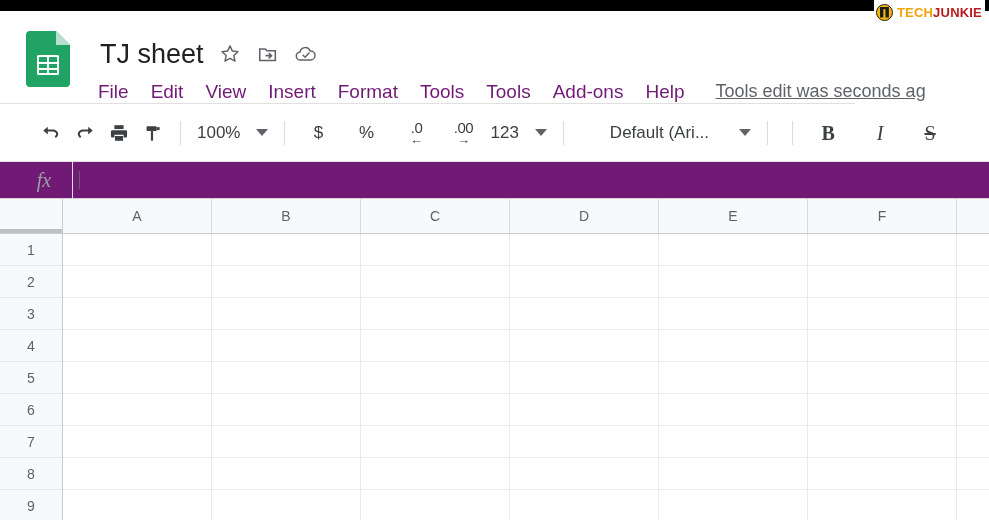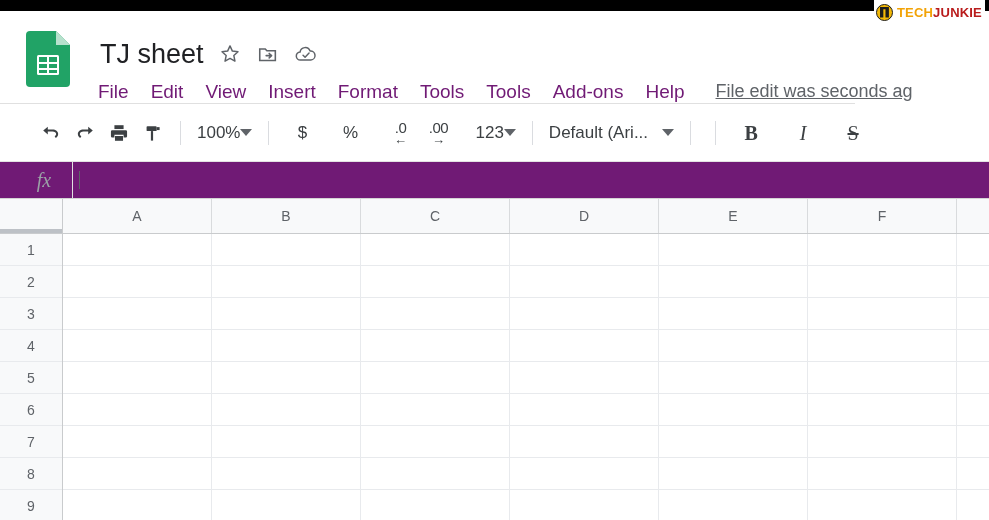--- a/index.html
+++ b/index.html
@@ -160,21 +160,21 @@
     font-size: 17px;
     color: #3c4043;
     line-height: 1;
   }
   .tb-dd {
     display: flex;
     align-items: center;
     height: 34px;
     cursor: pointer;
     flex: none;
-    gap: 0;
+    gap: 16px;
   }
   .caret {
     width: 0; height: 0;
     border-left: 6px solid transparent;
     border-right: 6px solid transparent;
     border-top: 7px solid #5f6368;
     flex: none;
   }
   .fmt-b { font-size: 20px; font-weight: bold; font-family: "Liberation Serif", serif; }
   .fmt-i { font-size: 20px; font-style: italic; font-family: "Liberation Serif", serif; }
@@ -372,21 +372,21 @@
     <div class="menu-row">
       <div class="menu-item">File</div>
       <div class="menu-item">Edit</div>
       <div class="menu-item">View</div>
       <div class="menu-item">Insert</div>
       <div class="menu-item">Format</div>
       <div class="menu-item">Tools</div>
       <div class="menu-item">Tools</div>
       <div class="menu-item">Add-ons</div>
       <div class="menu-item">Help</div>
-      <div class="lastedit">File edit was seconds ag</div>
+      <div class="lastedit">Tools edit was seconds ag</div>
     </div>
   </div>
 
   <div class="toolbar">
     <div style="width:34px;flex:none"></div>
 
     <div class="tb-btn">
       <svg width="22" height="22" viewBox="0 0 24 24" fill="#3c4043">
         <path d="M8.5 8.2 h5.1 c3.6 0 6.2 2 6.2 5 0 1.9 -1 3.4 -2.6 4.3 l-1.2 -1.9 c1 -.6 1.6 -1.4 1.6 -2.4 0 -1.7 -1.6 -2.8 -4 -2.8 h-5.1 v3.2 l-5 -4.2 5 -4.2 z"></path>
       </svg>
@@ -429,33 +429,33 @@
 
     <div class="tb-btn" style="margin-left:14px">
       <span class="tb-text">%</span>
     </div>
 
     <div class="tb-btn decimal-btn" style="margin-left:16px">
       <span class="num">.0</span>
       <span class="arw">←</span>
     </div>
 
-    <div class="tb-btn decimal-btn" style="margin-left:4px">
+    <div class="tb-btn decimal-btn" style="margin-left:13px">
       <span class="num">.00</span>
       <span class="arw">→</span>
     </div>
 
-    <div class="tb-dd" style="margin-left:20px">
+    <div class="tb-dd" style="margin-left:10px">
       <span class="tb-text">123</span>
       <span class="caret"></span>
     </div>
 
     <div class="tb-sep" style="margin-left:16px"></div>
 
-    <div class="tb-dd" style="margin-left:6px">
+    <div class="tb-dd" style="margin-left:36px">
       <span class="tb-text">Default (Ari...</span>
       <span class="caret" style="margin-left:14px"></span>
     </div>
 
     <div class="tb-sep" style="margin-left:16px"></div>
 
 
     <div class="tb-sep" style="margin-left:14px"></div>
 
     <div class="tb-btn" style="margin-left:8px">

